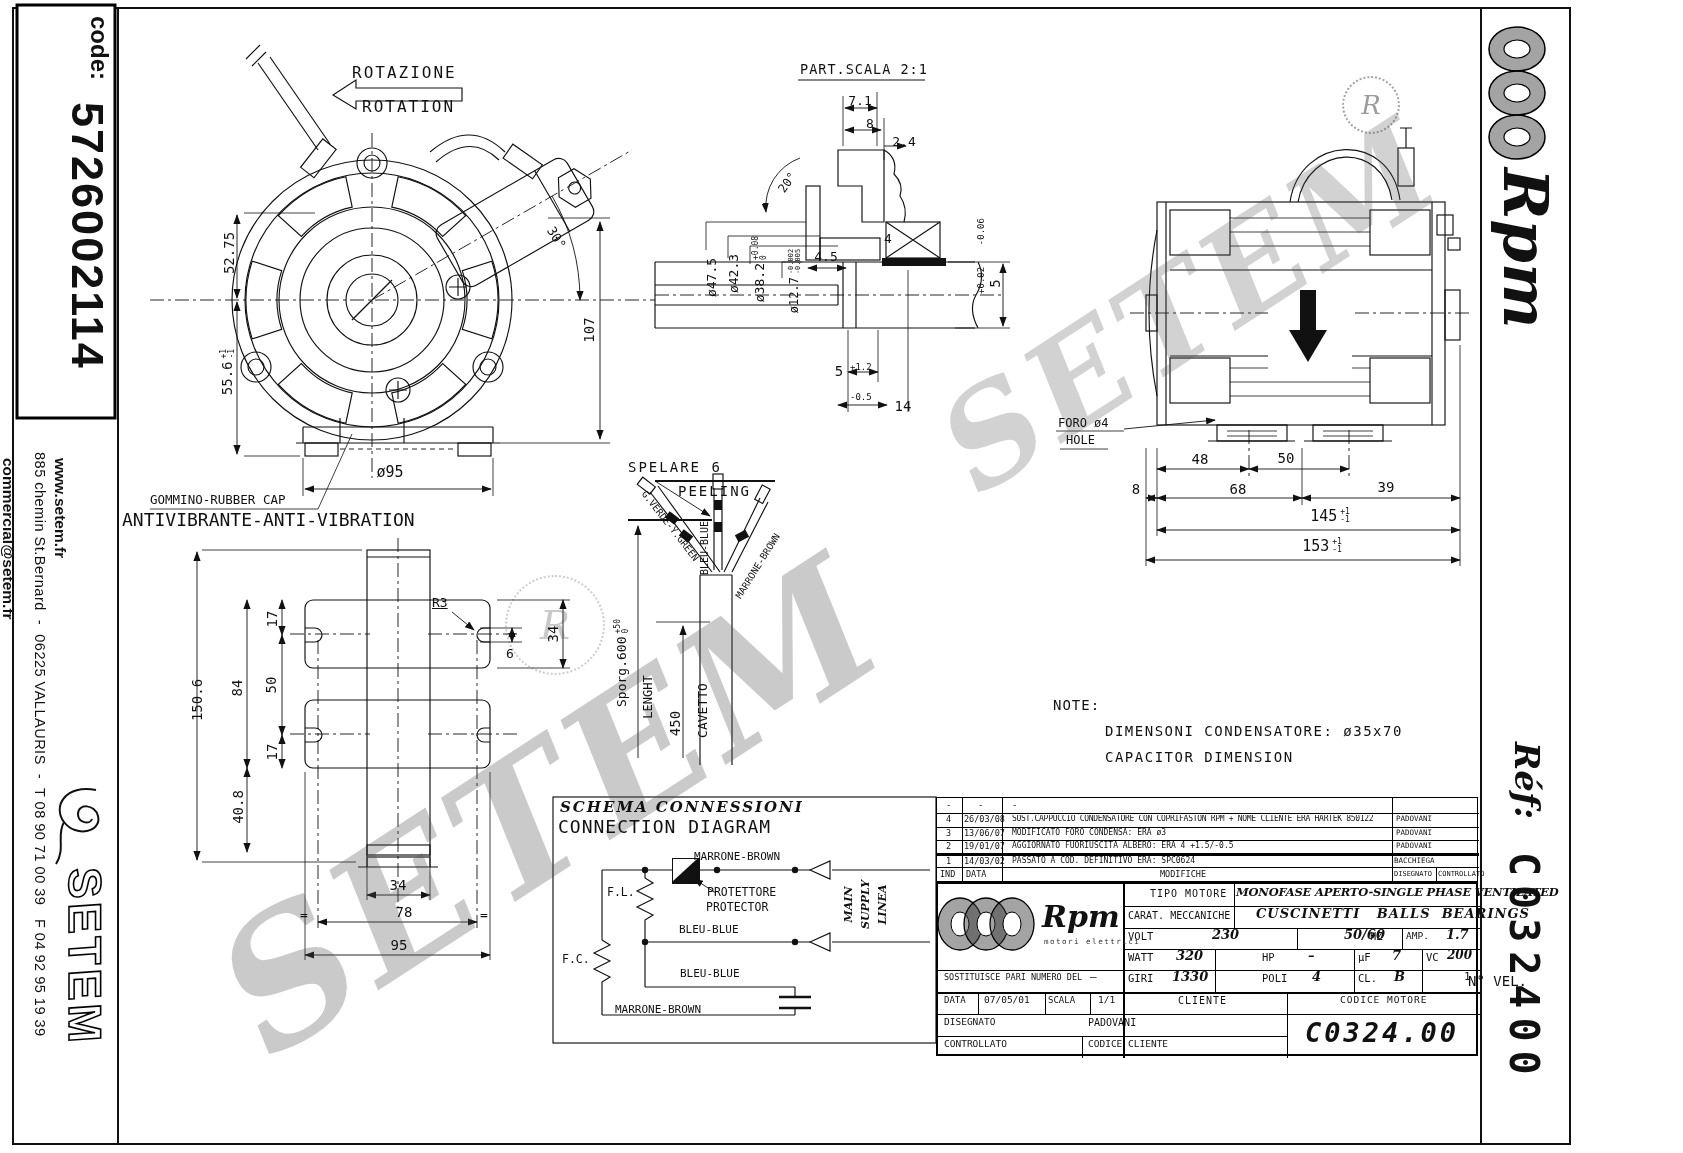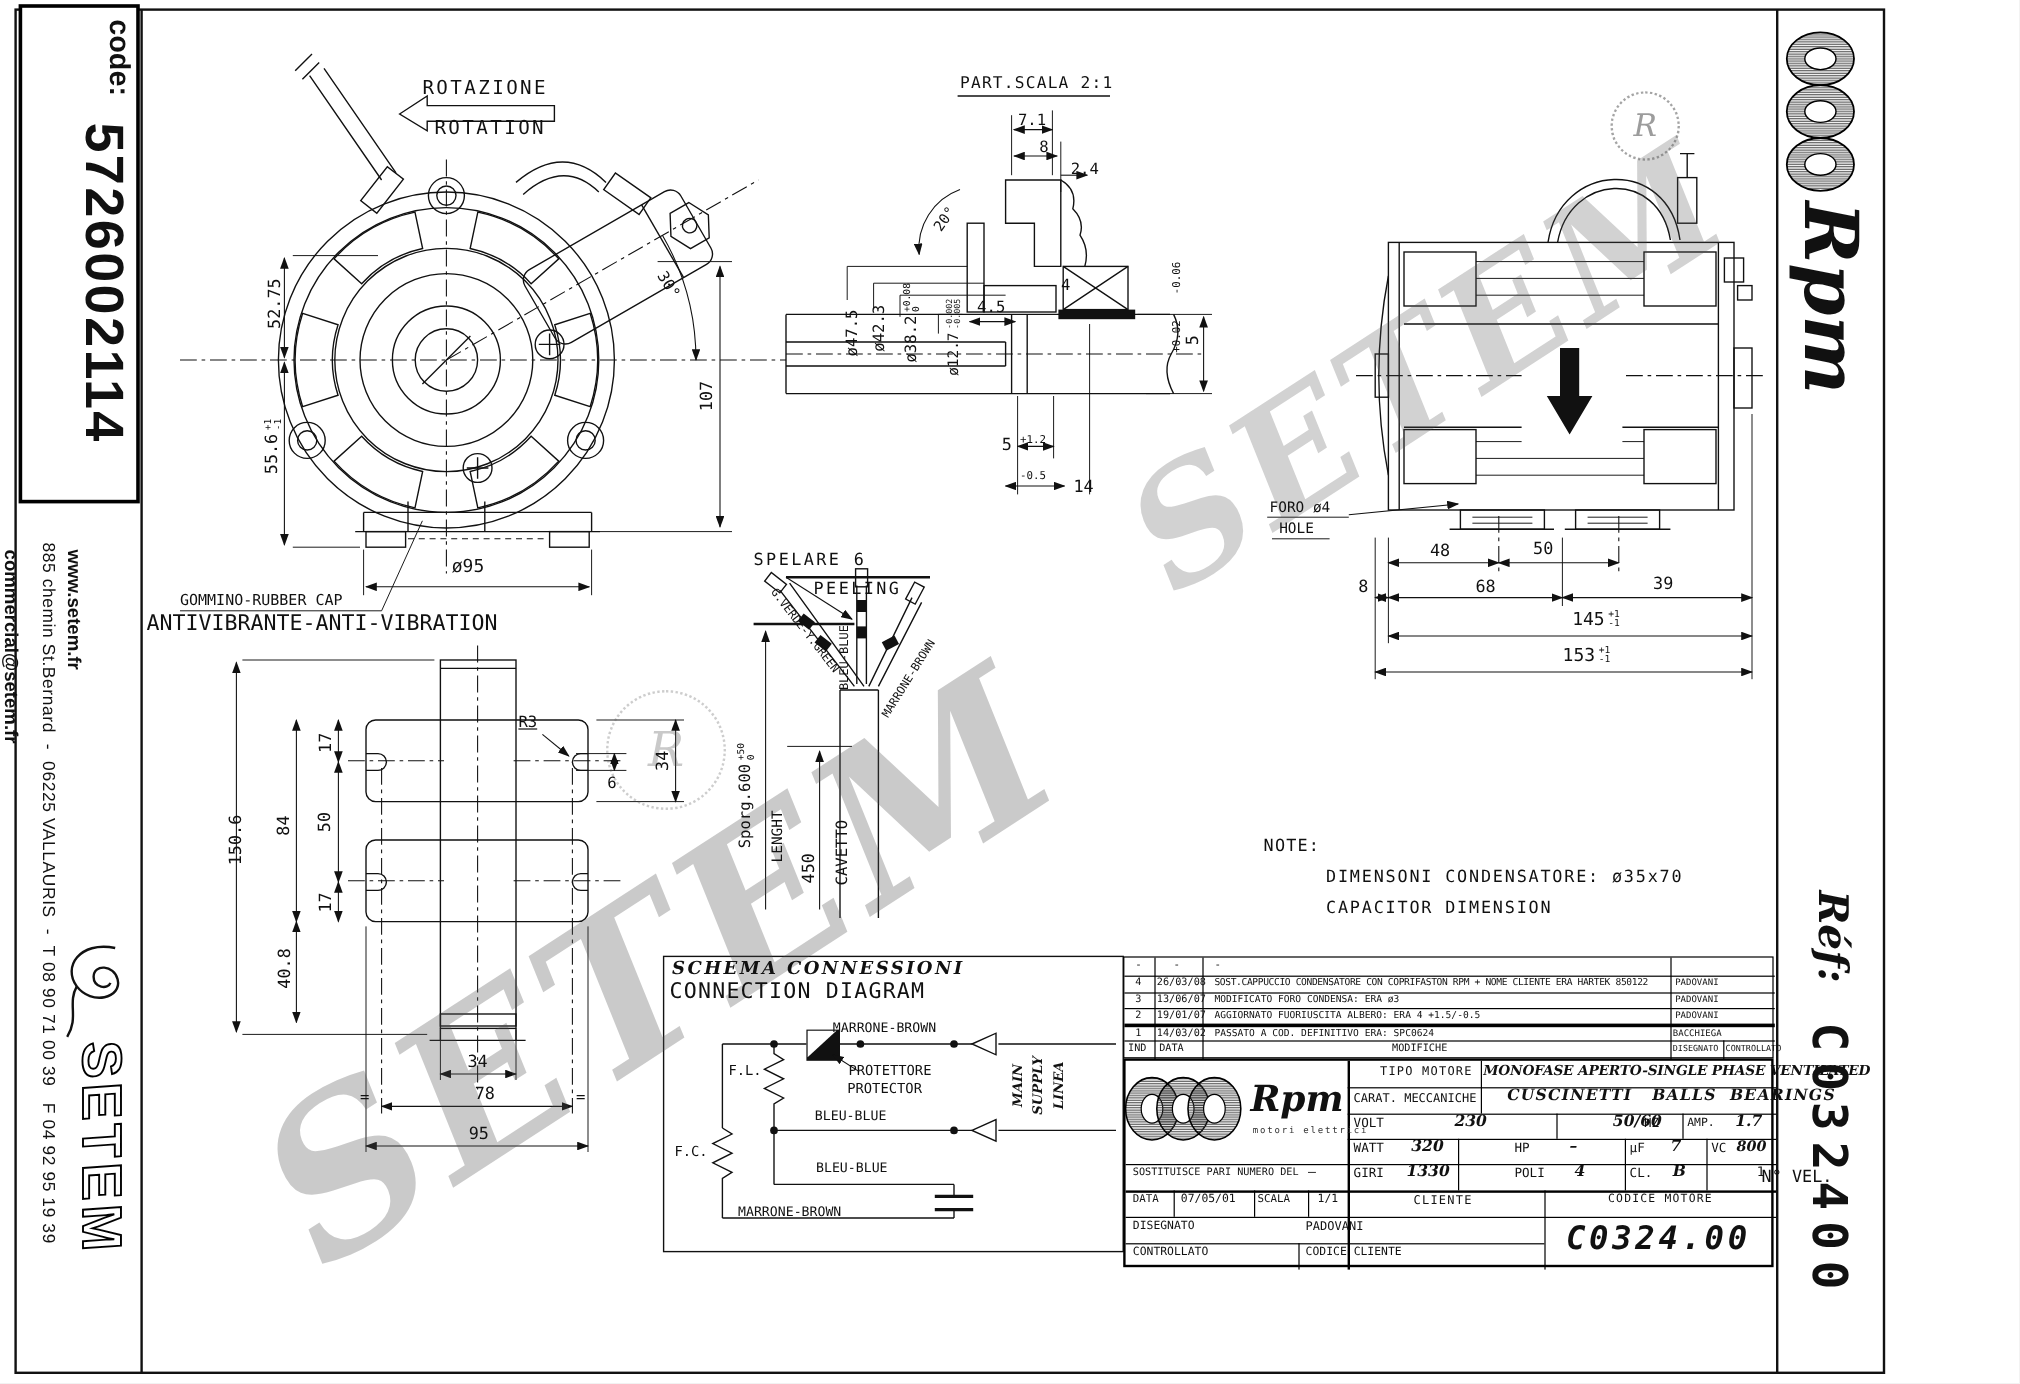--- a/index.html
+++ b/index.html
@@ -528,21 +528,21 @@
   <div class="t" style="left:1406px;top:931px;font-size:9.5px;">AMP.</div>
   <div class="t ser" style="left:1446px;top:928px;font-size:13px;">1.7</div>
 
   <div class="t" style="left:1128px;top:952px;font-size:10.5px;">WATT</div>
   <div class="t ser" style="left:1176px;top:949px;font-size:13px;">320</div>
   <div class="t" style="left:1262px;top:952px;font-size:10.5px;">HP</div>
   <div class="t ser" style="left:1308px;top:949px;font-size:13px;">–</div>
   <div class="t" style="left:1358px;top:952px;font-size:10.5px;">µF</div>
   <div class="t ser" style="left:1392px;top:949px;font-size:13px;">7</div>
   <div class="t" style="left:1426px;top:952px;font-size:10.5px;">VC</div>
-  <div class="t ser" style="left:1447px;top:949px;font-size:12px;">800</div>
+  <div class="t ser" style="left:1447px;top:949px;font-size:12px;">200</div>
 
   <div class="t" style="left:944px;top:973px;font-size:8.5px;">SOSTITUISCE PARI NUMERO DEL</div>
   <div class="t" style="left:1090px;top:971px;font-size:11px;">–</div>
   <div class="t" style="left:1128px;top:973px;font-size:10.5px;">GIRI</div>
   <div class="t ser" style="left:1172px;top:970px;font-size:13px;">1330</div>
   <div class="t" style="left:1262px;top:973px;font-size:10.5px;">POLI</div>
   <div class="t ser" style="left:1312px;top:970px;font-size:13px;">4</div>
   <div class="t" style="left:1358px;top:973px;font-size:10.5px;">CL.</div>
   <div class="t ser" style="left:1394px;top:970px;font-size:13px;">B</div>
   <div class="t" style="left:1424px;top:974px;font-size:14px;margin-left:44px;">N° VEL.</div>

